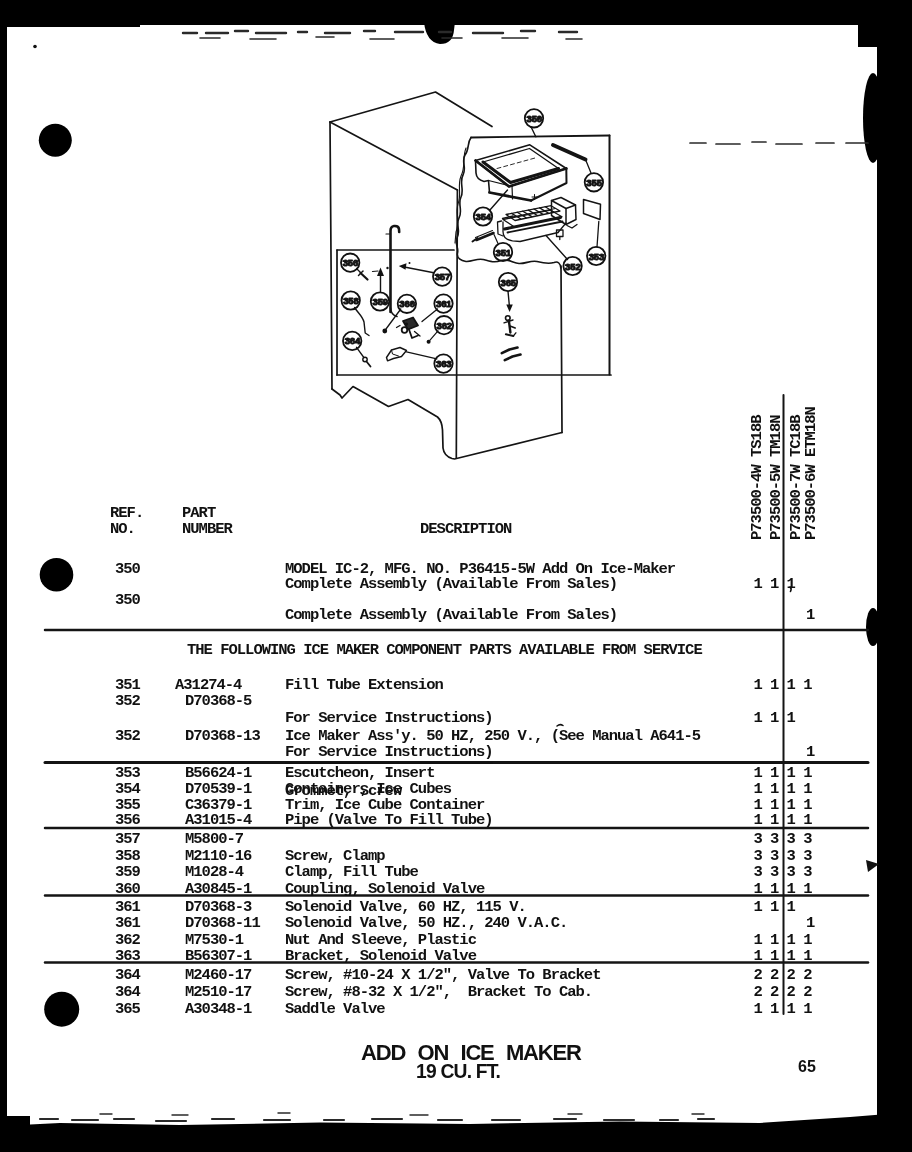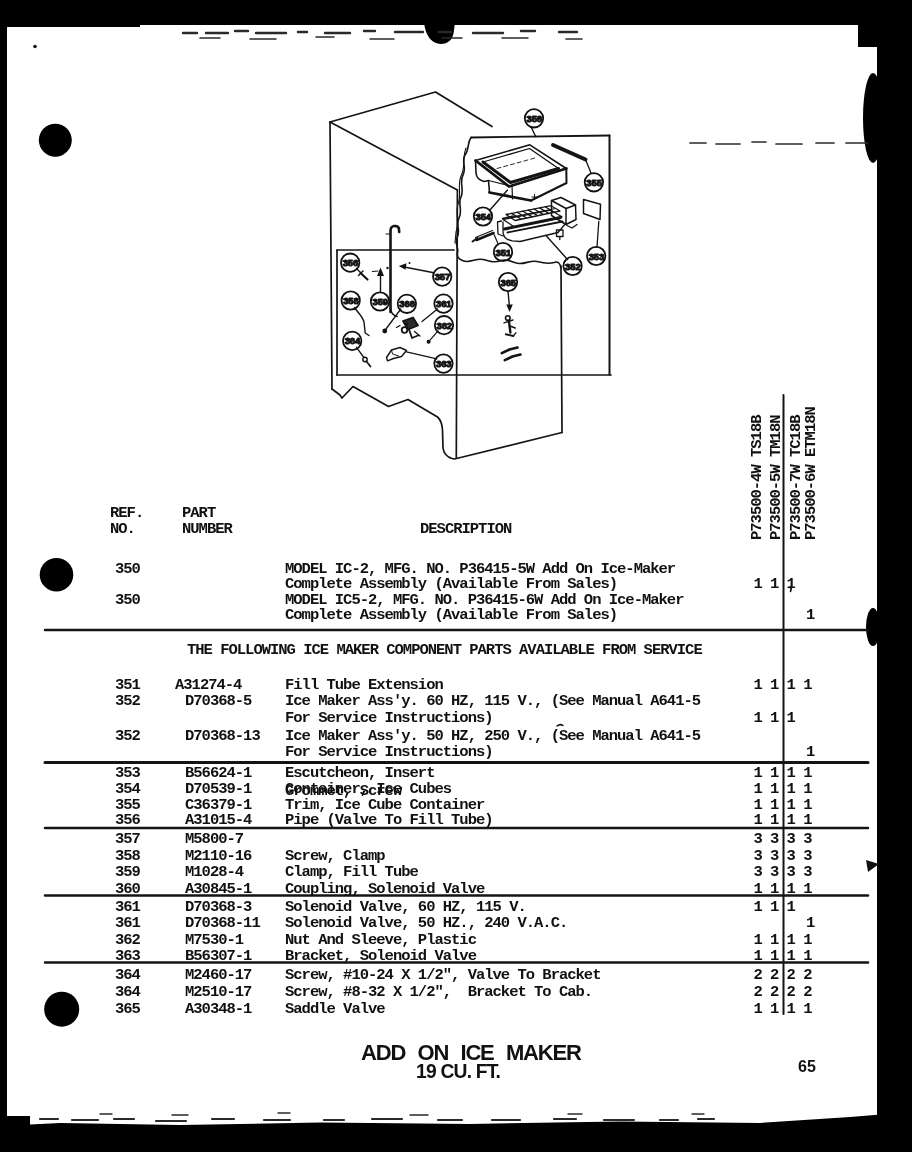--- a/index.html
+++ b/index.html
@@ -302,39 +302,37 @@
 <div class="t" style="left:115px;top:561.8px">350</div>
 
 <div class="t" style="left:285px;top:561.8px">MODEL IC-2, MFG. NO. P36415-5W Add On Ice-Maker</div>
 
 <div class="t" style="left:285px;top:577.3px">Complete Assembly (Available From Sales)</div>
 
 <div class="t" style="left:753.4px;top:577.3px">1 1 1</div>
 
 <div class="t" style="left:115px;top:593.3px">350</div>
 
-<div class="t" style="left:285px;top:593.3px">MODEL IC5-2, MFG. NO. P36415-6W Add On Ice-Maker</div>
 
 <div class="t" style="left:285px;top:608.3px">Complete Assembly (Available From Sales)</div>
 
 <div class="t" style="left:806px;top:608.3px">1</div>
 
 <div class="t" style="left:115px;top:678.4px">351</div>
 
 <div class="t" style="left:175px;top:678.4px">A31274-4</div>
 
 <div class="t" style="left:285px;top:678.4px">Fill Tube Extension</div>
 
 <div class="t" style="left:753.4px;top:678.4px">1 1 1 1</div>
 
 <div class="t" style="left:115px;top:694.3px">352</div>
 
 <div class="t" style="left:185px;top:694.3px">D70368-5</div>
 
-<div class="t" style="left:285px;top:694.3px">Ice Maker Ass'y. 60 HZ, 115 V., (See Manual A641-5</div>
 
 <div class="t" style="left:285px;top:711.3px">For Service Instructions)</div>
 
 <div class="t" style="left:753.4px;top:711.3px">1 1 1</div>
 
 <div class="t" style="left:115px;top:729.1px">352</div>
 
 <div class="t" style="left:185px;top:729.1px">D70368-13</div>
 
 <div class="t" style="left:285px;top:729.1px">Ice Maker Ass'y. 50 HZ, 250 V., (See Manual A641-5</div>

